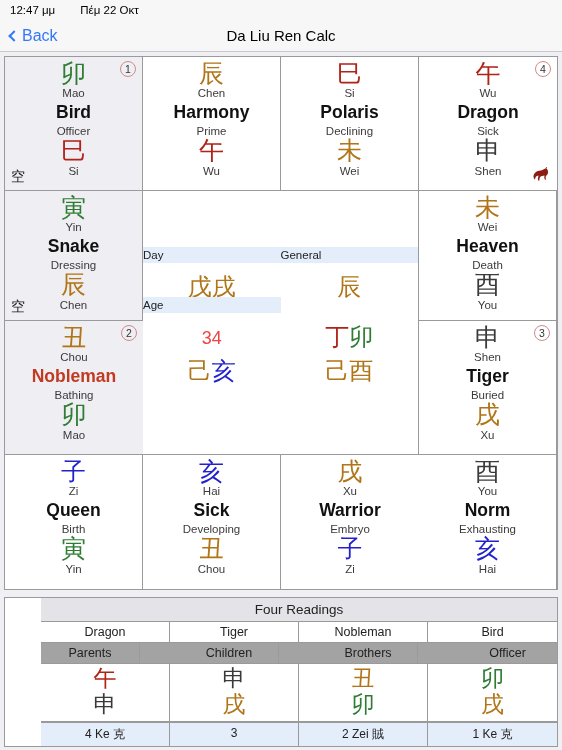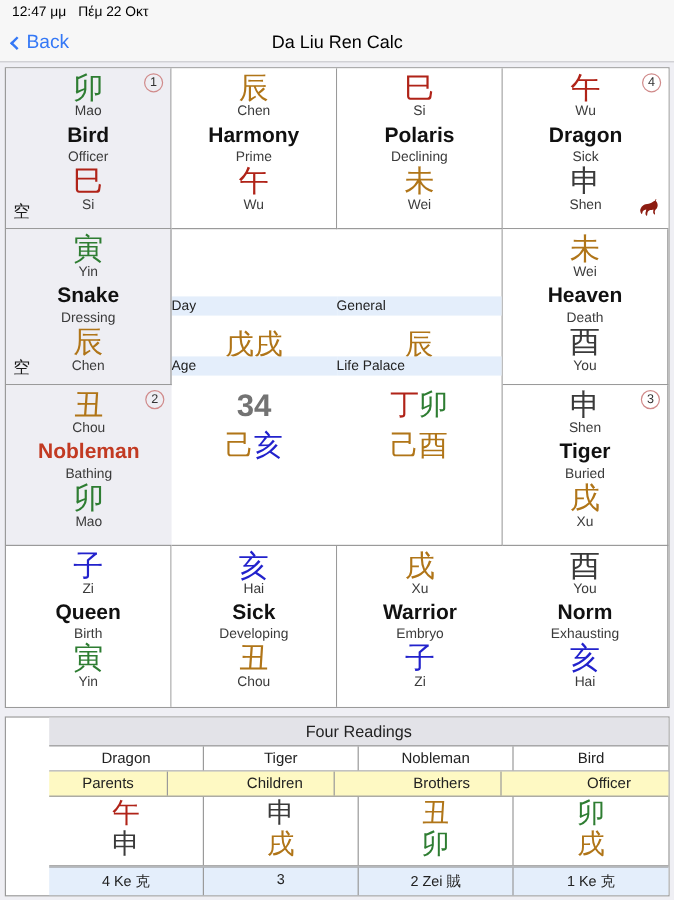--- a/index.html
+++ b/index.html
@@ -13,21 +13,21 @@
   
   .statusbar {
     height: 20px;
     display: flex;
     align-items: center;
     padding: 0 10px;
     font-size: 11.5px;
     color: #000;
     background: #f7f7f7;
   }
-  .sb-left { display: flex; align-items: center; gap: 10px; }
+  .sb-left { display: flex; align-items: center; gap: 25px; }
   .sb-right { margin-left: auto; display: flex; align-items: center; gap: 4px; margin-top: 48px; }
   .sb-signal { display: inline-flex; align-items: flex-end; gap: 1px; height: 9px; }
   .sb-signal i { width: 2px; background: #000; display: block; }
   .sb-signal i:nth-child(1){height:3px;} .sb-signal i:nth-child(2){height:5px;}
   .sb-signal i:nth-child(3){height:7px;opacity:.3;} .sb-signal i:nth-child(4){height:9px;opacity:.3;}
   .sb-batt {
     width: 23px; height: 11px; border: 1px solid #000; border-radius: 2.5px;
     position: relative; padding: 1px;
   }
   .sb-batt::after {
@@ -104,33 +104,33 @@
     grid-column: 2 / 4; grid-row: 2 / 4;
     border-right: 1px solid #9a9a9a; border-bottom: 1px solid #9a9a9a;
     background:#fff;
     display:flex; flex-direction:column;
   }
   .c-spacer { height: 56px; }
   .c-row { display:grid; grid-template-columns: 1fr 1fr; }
   .c-lab { background:#e4eefb; font-size:11.5px; color:#222; text-align:left; padding:2px 0; }
   .c-val { text-align:center; padding:18px 0 2px; height:34px; display:flex;align-items:center;justify-content:center;}
   .c-val .hz { font-size:24px; }
-  .c-age { font-size:26px; font-weight:bold; color:#737373; }
+  .c-age { font-size:18px; font-weight:normal; color:#ef4444; }
 
   
   .panel { margin: 7px 4px 0 4px; border:1px solid #9a9a9a; background:#fff;padding-left:36px; }
   .panel-head {
     background:#e3e3e8; text-align:center; font-size:13.5px; color:#222;
     padding:4px 0; border-bottom:1px solid #9a9a9a;
   }
   .fr-row { display:grid; grid-template-columns: 1fr 1fr 1fr 1fr; }
   .fr-row > div { border-right:1px solid #9a9a9a; text-align:center; }
   .fr-row > div:last-child { border-right:none; }
   .fr-names > div { font-size:12.5px; color:#222; padding:3px 0; }
-  .fr-rel { background:#fef9c3;gap:40px; }
+  .fr-rel { background:#a3a3a3;gap:40px; }
   .fr-rel > div { font-size:12.5px; color:#222; padding:3px 0; }
   .fr-chars > div { padding:2px 0 3px; }
   .fr-chars .hz { font-size:23px; display:block; line-height:1.12; }
   .fr-foot { background:#e4eefb; border-top:1px solid #9a9a9a; }
   .fr-foot > div { font-size:12px; color:#222; padding:3px 0; }
   .fr-names, .fr-rel, .fr-chars { border-bottom:1px solid #9a9a9a; }
 </style>
 </head>
 <body>
 
@@ -224,21 +224,20 @@
         <div class="c-row">
           <div class="c-val">
             <span class="hz c-gold">戊戌</span>
           </div>
           <div class="c-val">
             <span class="hz c-gold">辰</span>
           </div>
         </div>
         <div class="c-row">
           <div class="c-lab">Age</div>
-          <div class="c-lab">Life Palace</div>
         </div>
         <div class="c-row">
           <div class="c-val">
             <span class="c-age">34</span>
           </div>
           <div class="c-val">
             <span class="hz c-red">丁</span>
             <span class="hz c-green">卯</span>
           </div>
         </div>

